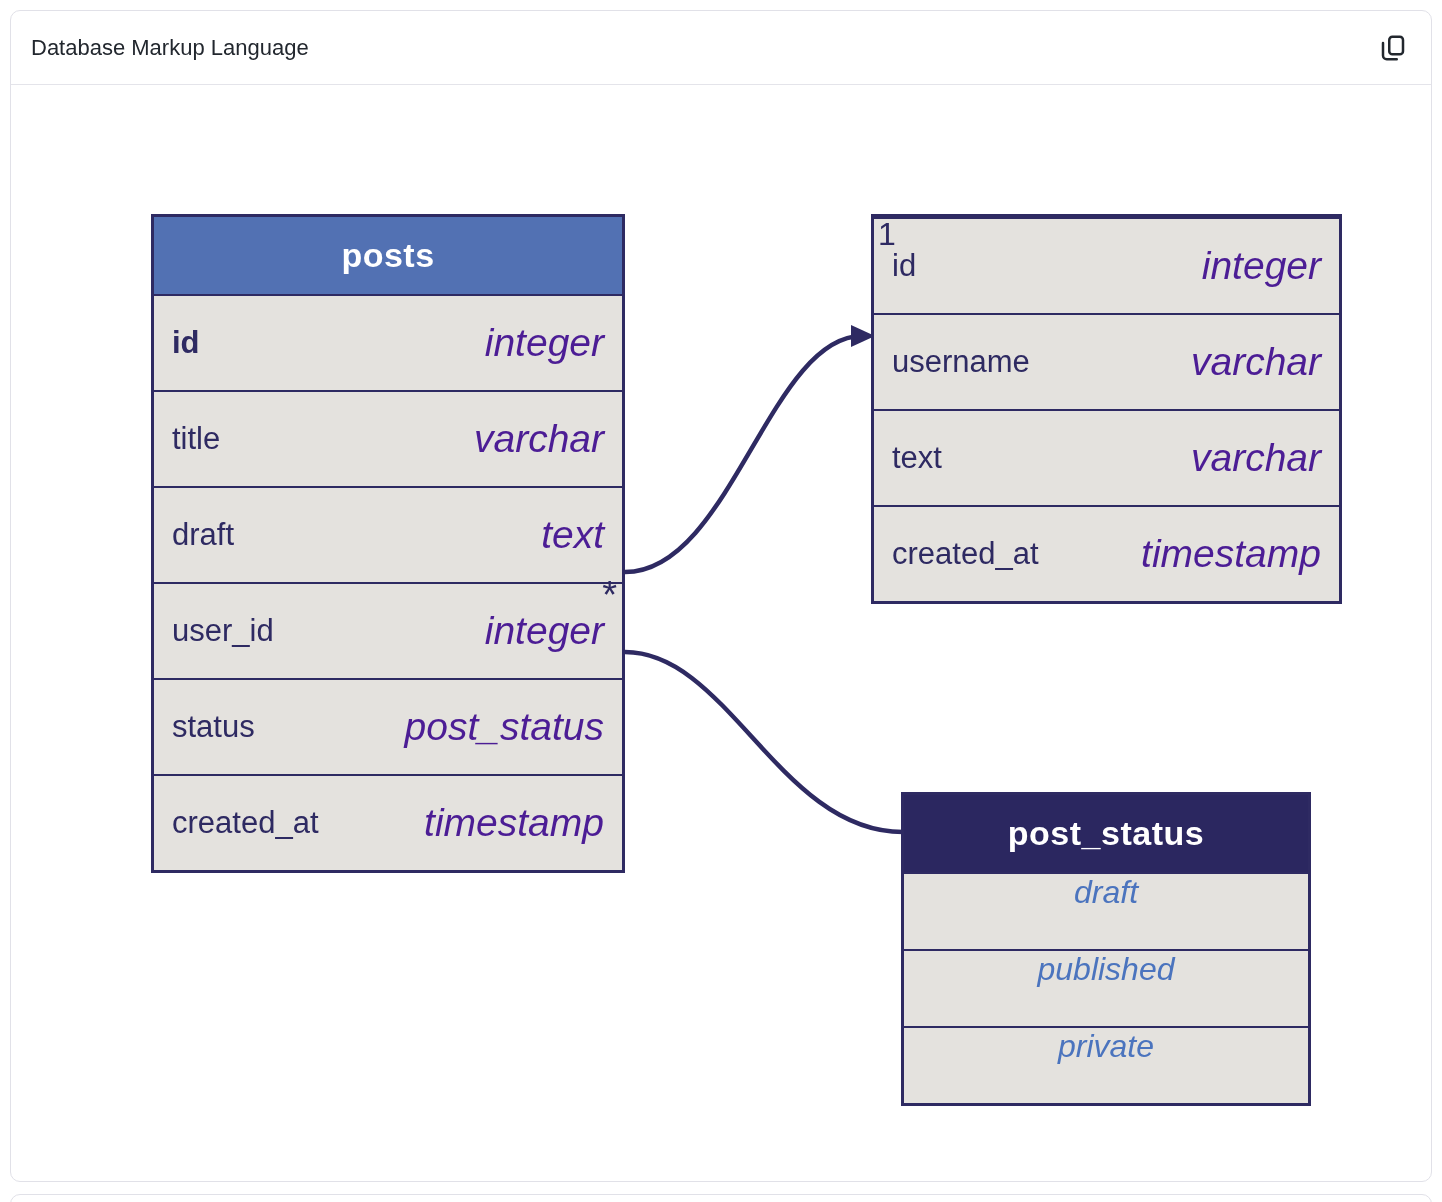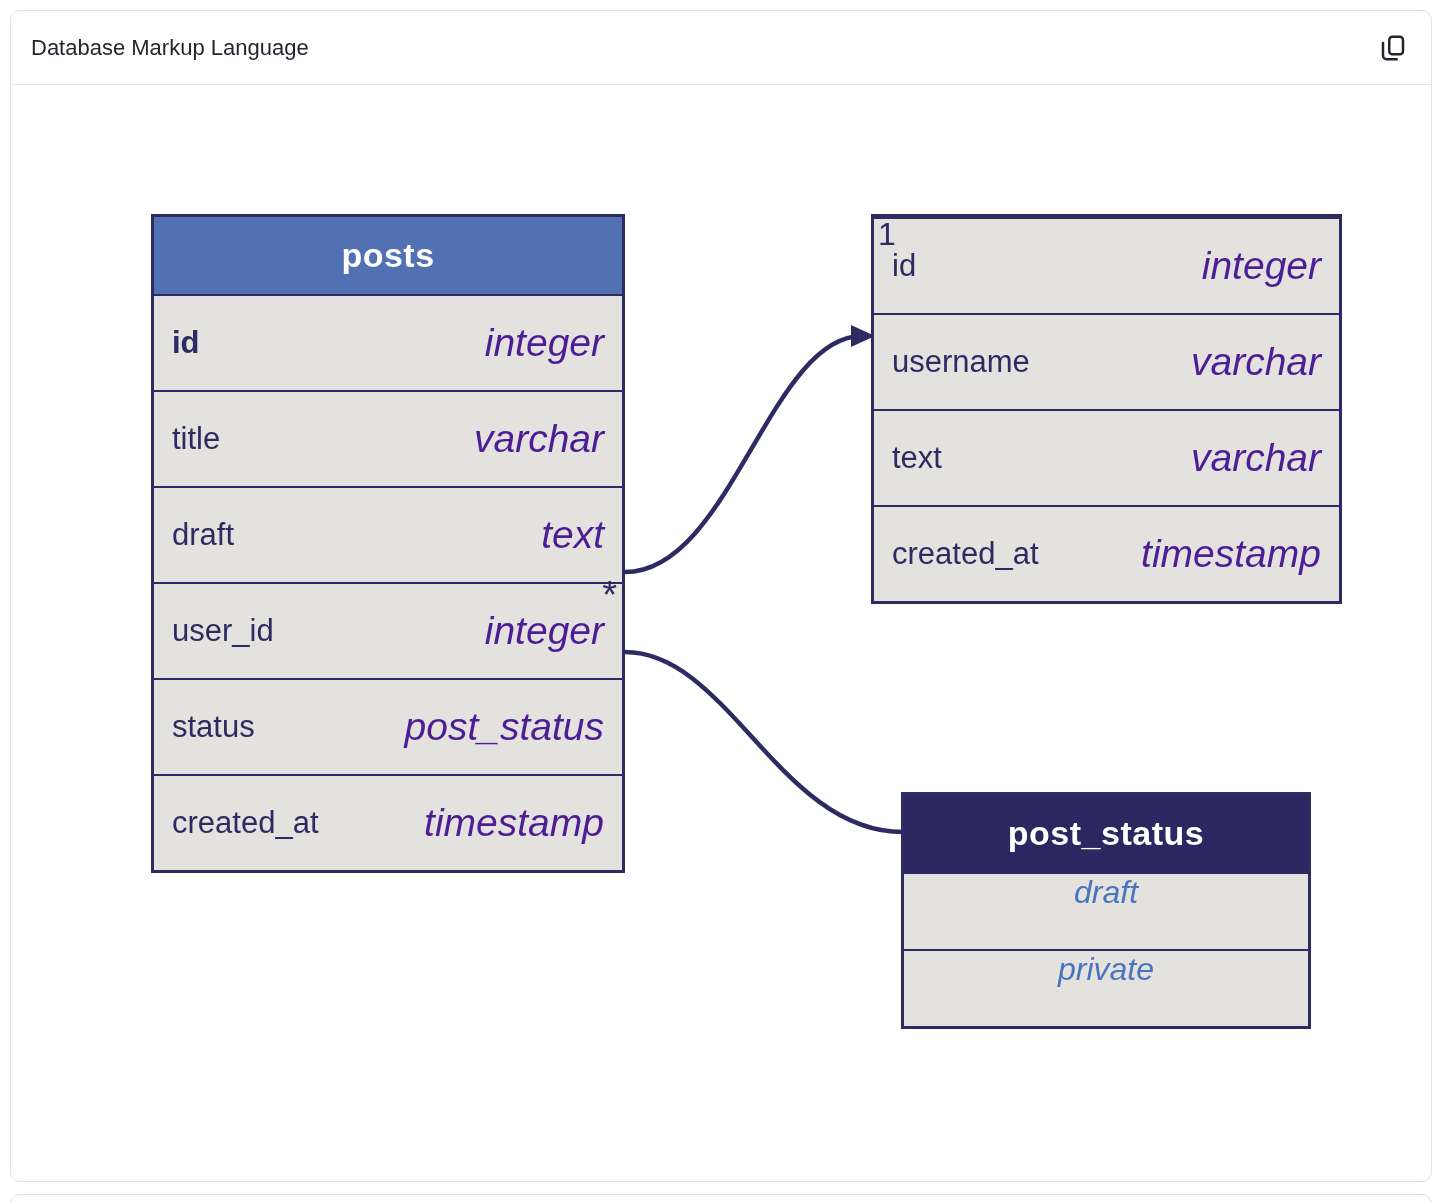--- a/index.html
+++ b/index.html
@@ -169,19 +169,22 @@
       <span class="f-type">timestamp</span>
     </div>
   </div>
 
   <div class="db-table" style="left:873px; top:792px; width:410px;">
     <div class="t-header navy">post_status</div>
     <div class="enum-row">
       <span class="enum-val">draft</span>
     </div>
     <div class="enum-row">
+      <span class="enum-val">published</span>
+    </div>
+    <div class="enum-row">
       <span class="enum-val">private</span>
     </div>
   </div>
 
 </div>
 
 <div class="card-next"></div>
 
 </body></html>

